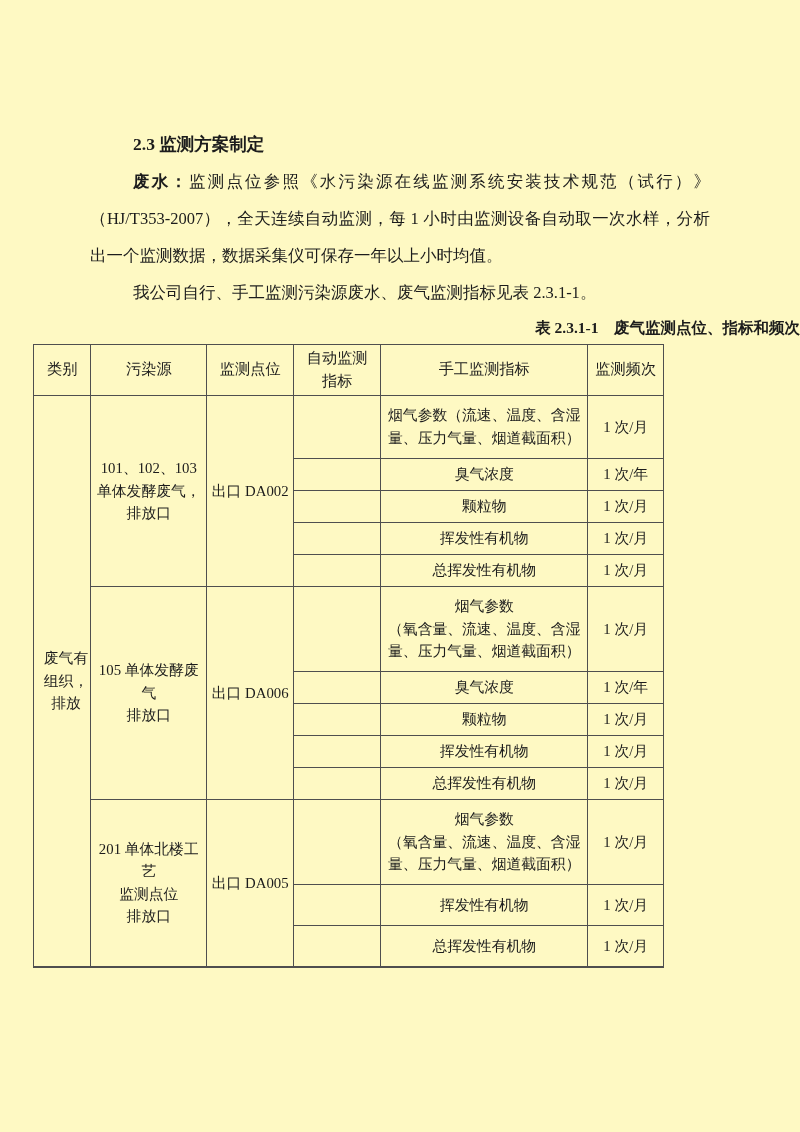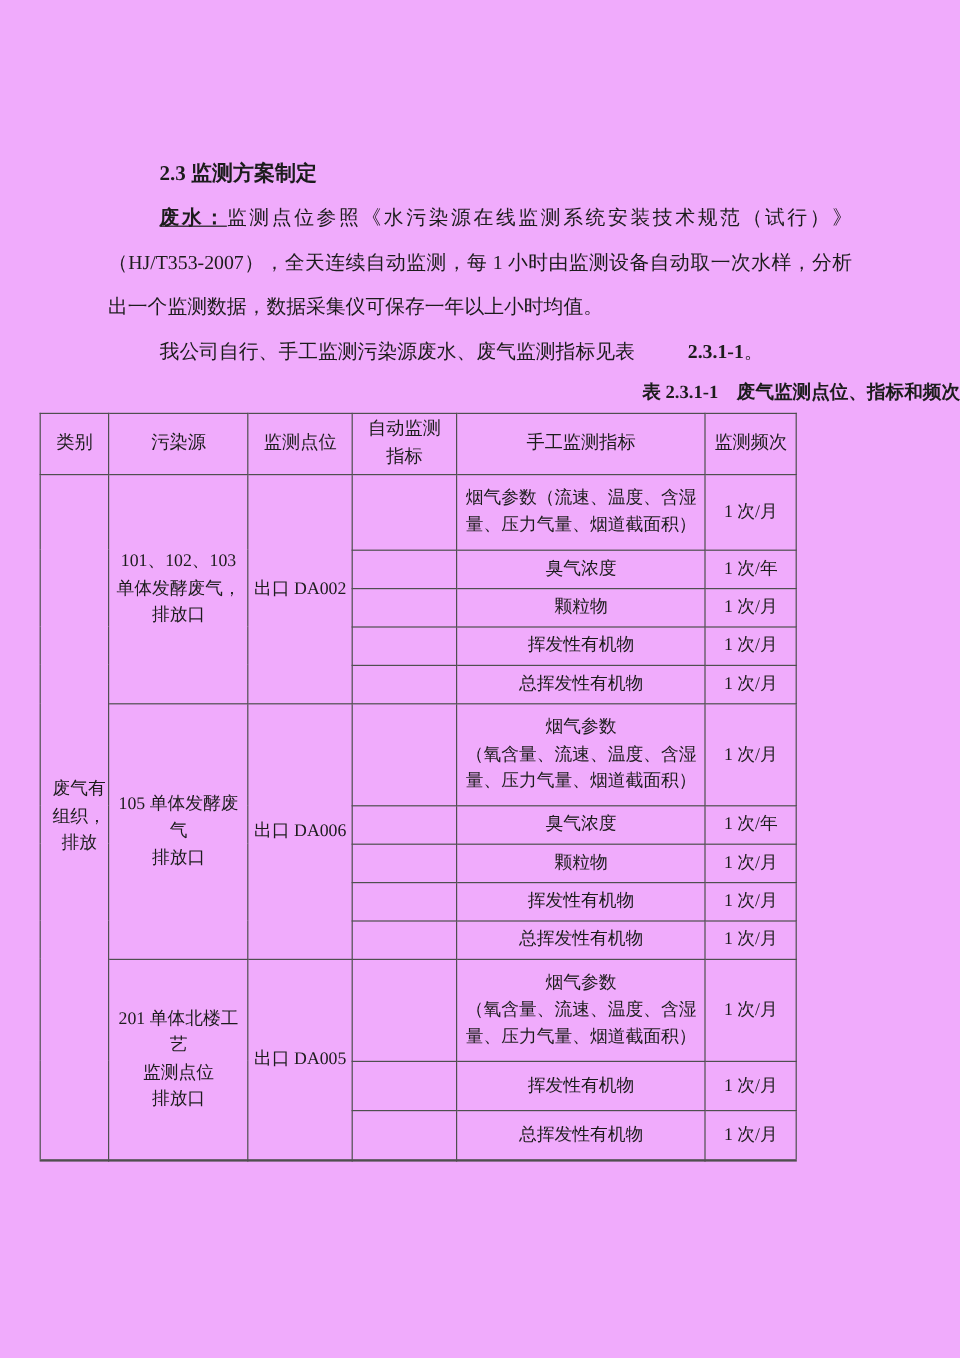--- a/index.html
+++ b/index.html
@@ -1,36 +1,36 @@
 <!DOCTYPE html>
 <html><head>
 <meta charset="utf-8">
 <style>
   html,body { margin:0; padding:0; background:#ffffff; }
   .page {
     position:relative;
     width:800px; height:1132px;
-    background:#f0abfc;
+    background:#fef9c3;
     color:#1c1c1c;
     font-family:"Liberation Serif","DejaVu Serif",serif;
     overflow:hidden;
     box-sizing:border-box;
   }
   .text-block { padding:126px 90px 0 90px; }
   .doc-heading {
     font-size:17.5px; font-weight:bold;
     margin:0; padding-left:43px; line-height:37px;
     white-space:nowrap;
   }
   .doc-para {
     font-size:16.5px; margin:0; line-height:37px;
     text-align:justify; text-indent:43px;
   }
-  .lead { font-weight:bold;text-decoration:underline; }
-  .bold-ref { font-weight:bold;margin-left:40px; }
+  .lead { font-weight:bold; }
+  .bold-ref { font-weight:normal; }
   .table-caption {
     text-align:right; font-weight:bold; font-size:15.5px;
     margin:6px 0 5px 0; line-height:22px;
   }
   table.monitor {
     border-collapse:collapse; table-layout:fixed;
     width:631px; margin-left:33px;
     border:1px solid #4f4f4f; border-bottom:2px solid #4f4f4f;
   }
   table.monitor th, table.monitor td {

